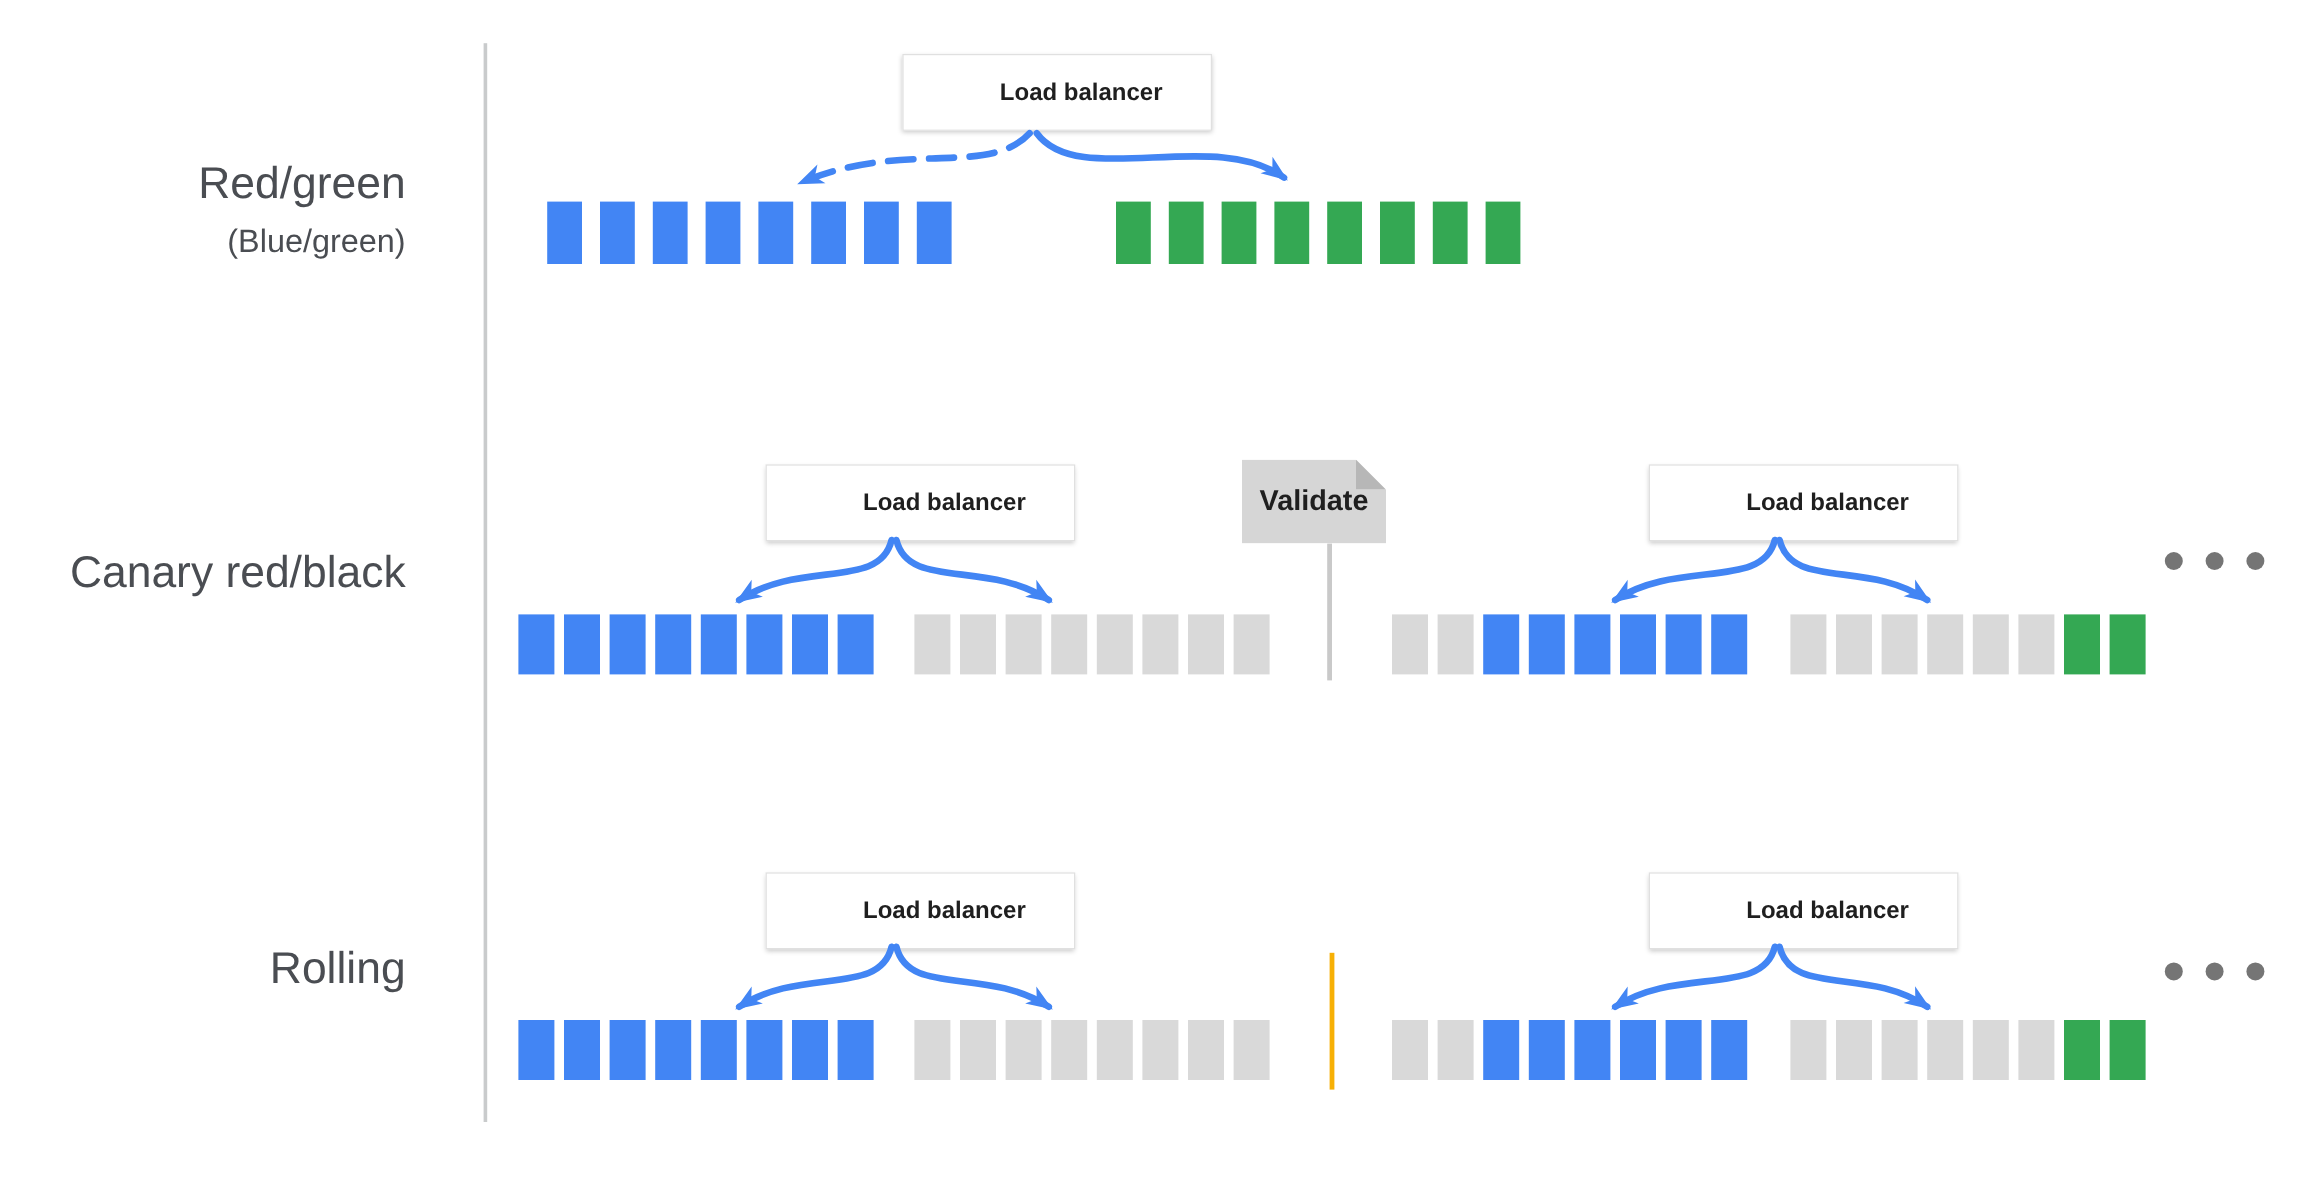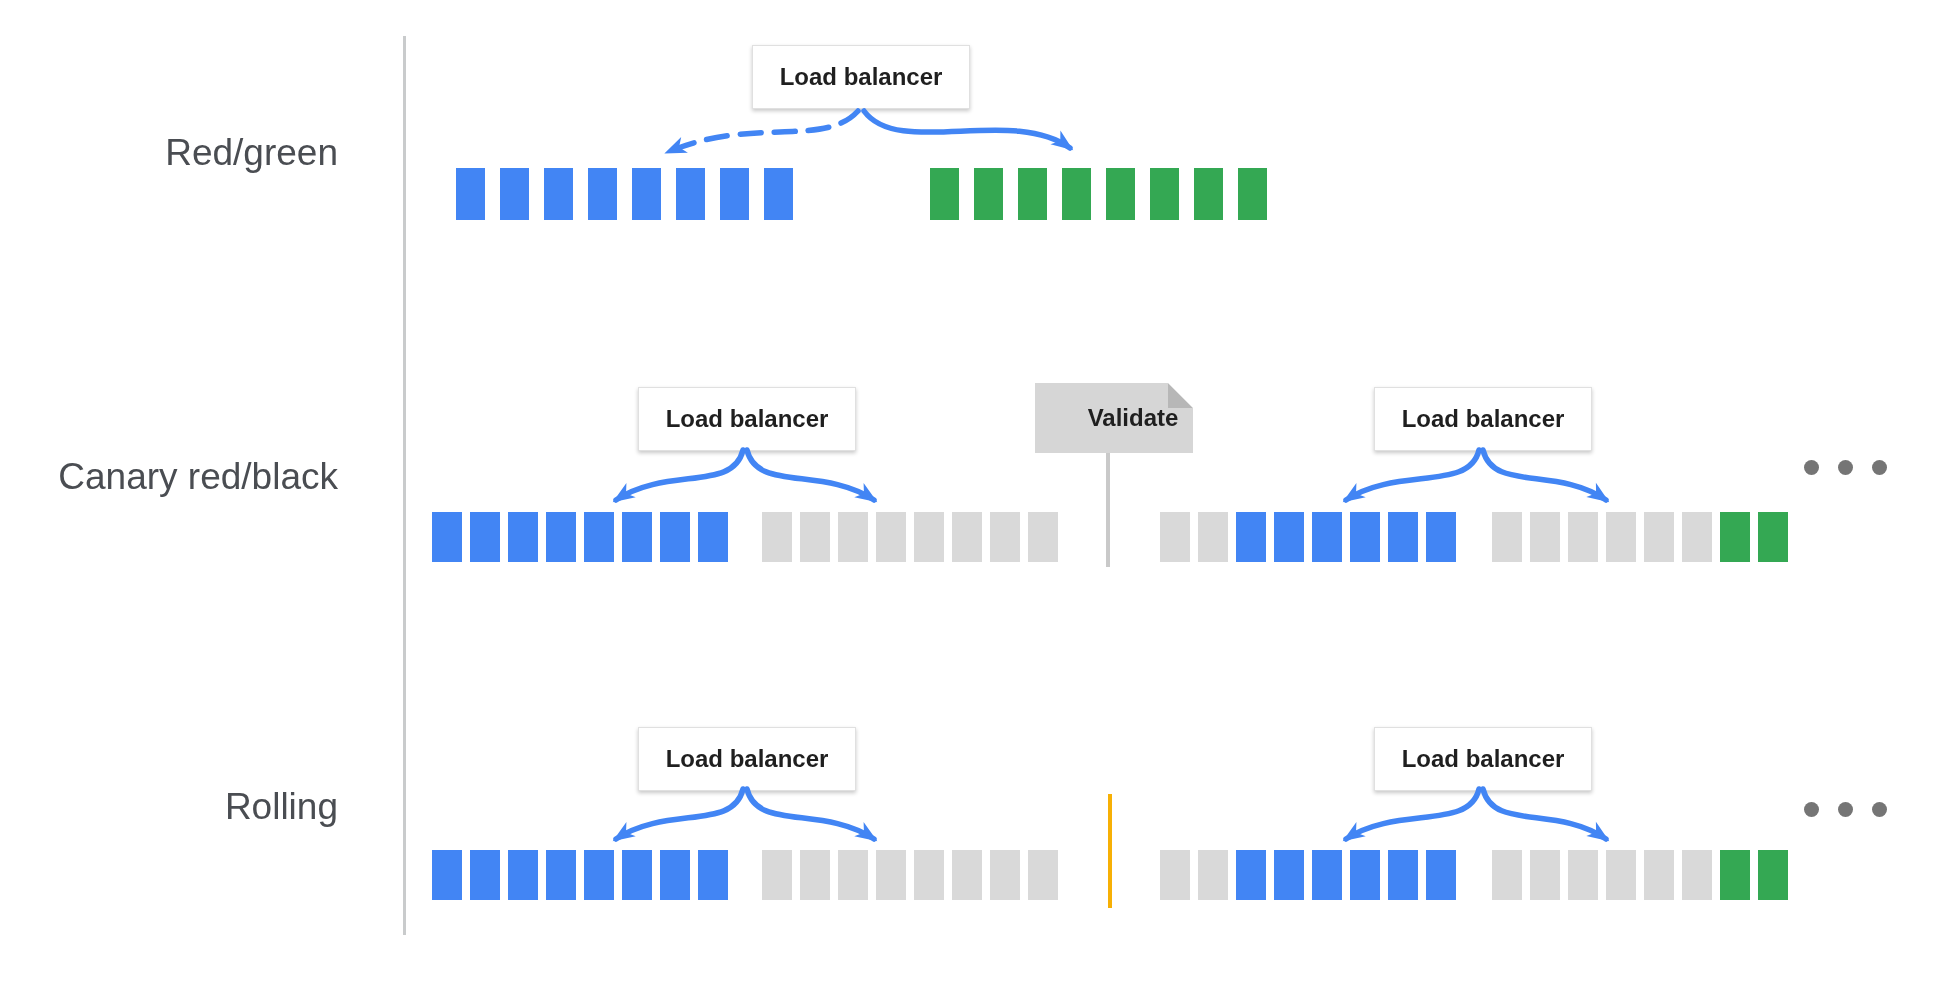--- a/index.html
+++ b/index.html
@@ -15,29 +15,29 @@
   }
   .row-sublabel {
     position:absolute; left:0; width:338px; text-align:right;
     font-size:27px; color:var(--label_gray); white-space:nowrap;
   }
 
   .lb-box {
     position:absolute; width:216px; height:62px; background:#ffffff;
     border:1px solid var(--box_border); box-shadow:0 2px 4px rgba(0,0,0,0.22);
     display:flex; align-items:center; justify-content:center;
-    font-weight:bold; font-size:24px; color:var(--text_dark); white-space:nowrap;
+    font-weight:bold; font-size:20px; color:var(--text_dark); white-space:nowrap;padding-left:40px;
   }
 
   .tag {
     position:absolute; display:flex; align-items:center; justify-content:center;
     font-weight:bold; font-size:24px; color:var(--text_dark); text-align:center;
     clip-path:polygon(0 0, calc(100% - 25px) 0, 100% 25px, 100% 100%, 0 100%);
   }
-  .validate-tag { left:1035px; top:383px; width:120px; height:70px; background:var(--tag_gray);padding-left:38px; }
+  .validate-tag { left:1035px; top:383px; width:120px; height:70px; background:var(--tag_gray); }
   .canary-tag  { left:1025px; top:717px; width:170px; height:77px; background:var(--gold); line-height:31px; }
   .fold {
     position:absolute; top:0; right:0; width:25px; height:25px;
     background:rgba(0,0,0,0.14); clip-path:polygon(0 0, 100% 100%, 0 100%);
   }
 
   .pointer-line { position:absolute; width:4px; }
   .gray-line { left:1106px; top:453px; height:114px; background:var(--pointer_gray); }
   .gold-line { left:1108px; top:794px; height:114px; background:var(--gold); }
 
@@ -56,20 +56,21 @@
   .ah { fill:var(--arrow_blue); }
 </style>
 </head>
 <body>
 
 <div class="canvas">
 
   <div class="divider"></div>
 
   <div class="row-label" style="top:132px">Red/green</div>
+  <div class="row-sublabel" style="top:186px">(Blue/green)</div>
   <div class="row-label" style="top:456px">Canary red/black</div>
   <div class="row-label" style="top:786px">Rolling</div>
 
   <div class="lb-box" style="left:752px;top:45px">Load balancer</div>
   <div class="lb-box" style="left:638px;top:387px">Load balancer</div>
   <div class="lb-box" style="left:1374px;top:387px">Load balancer</div>
   <div class="lb-box" style="left:638px;top:727px">Load balancer</div>
   <div class="lb-box" style="left:1374px;top:727px">Load balancer</div>
 
   <div class="tag validate-tag">

